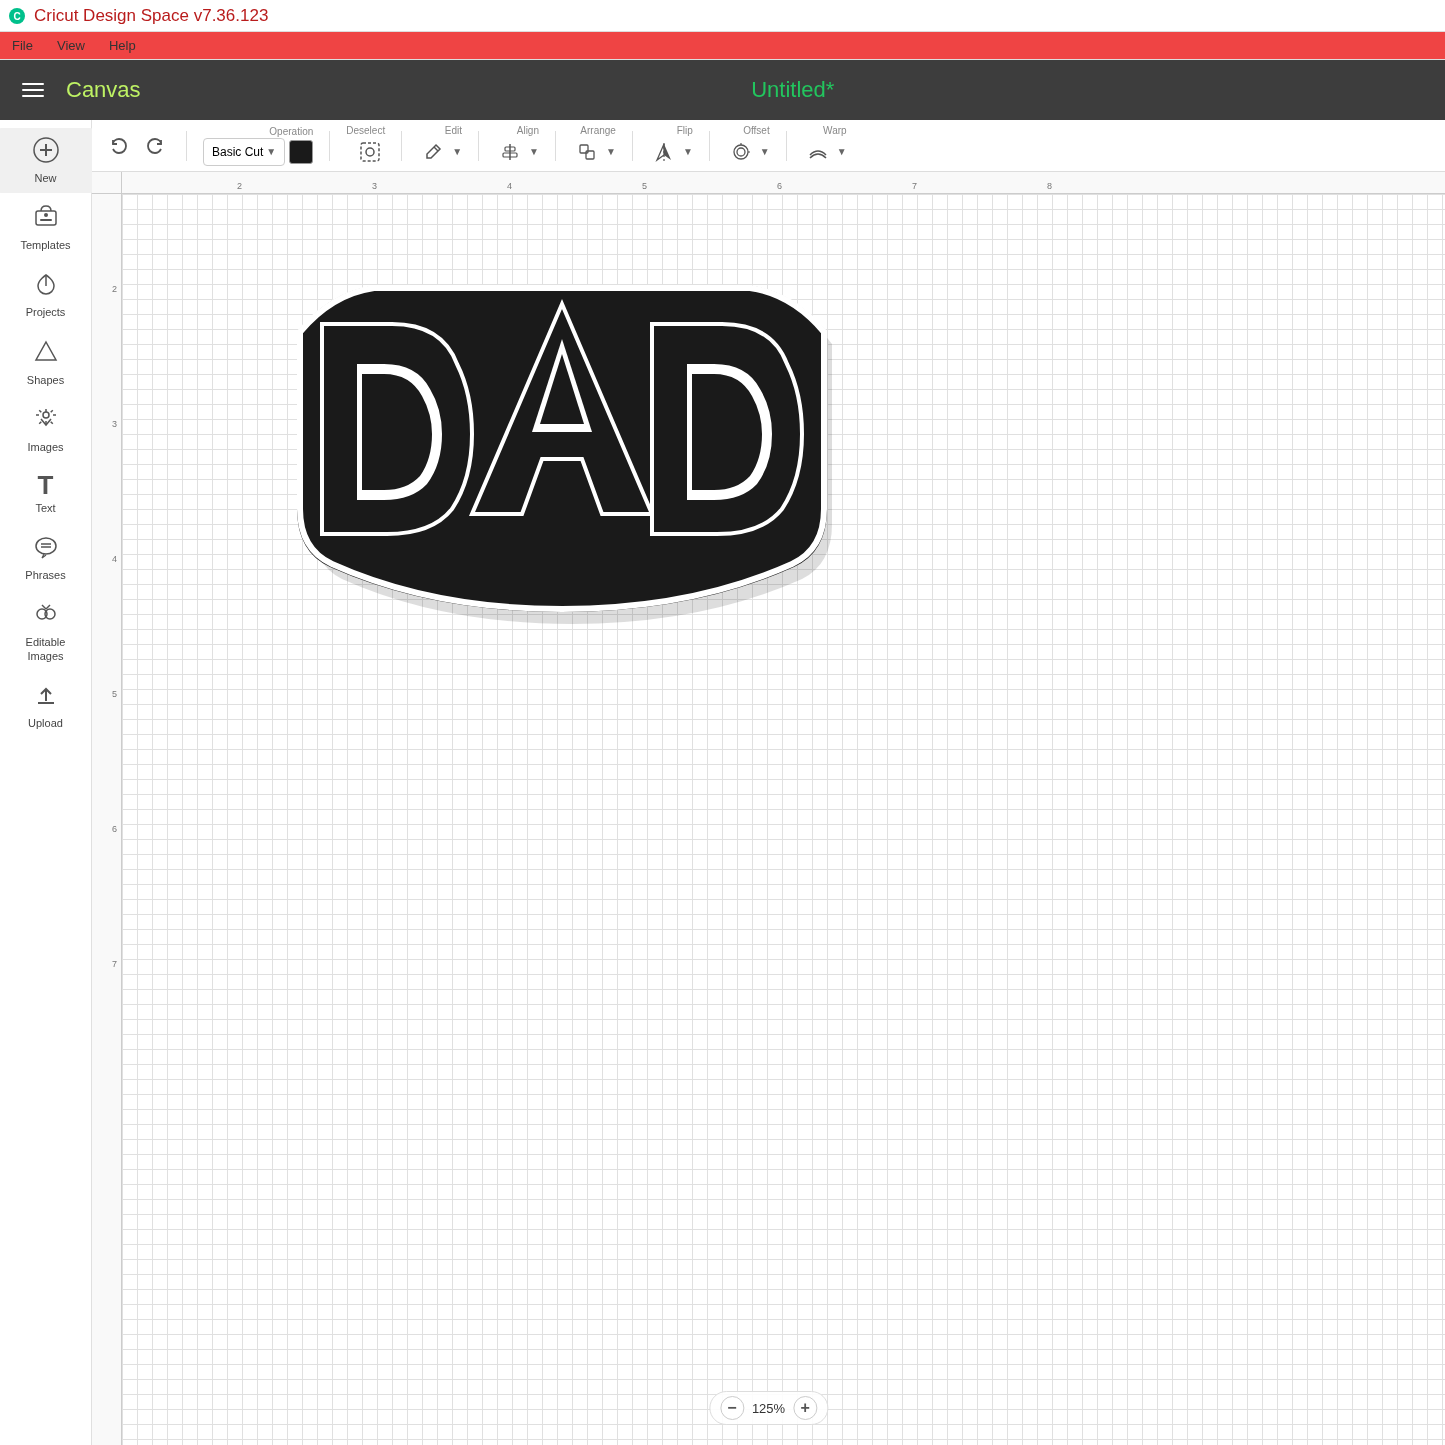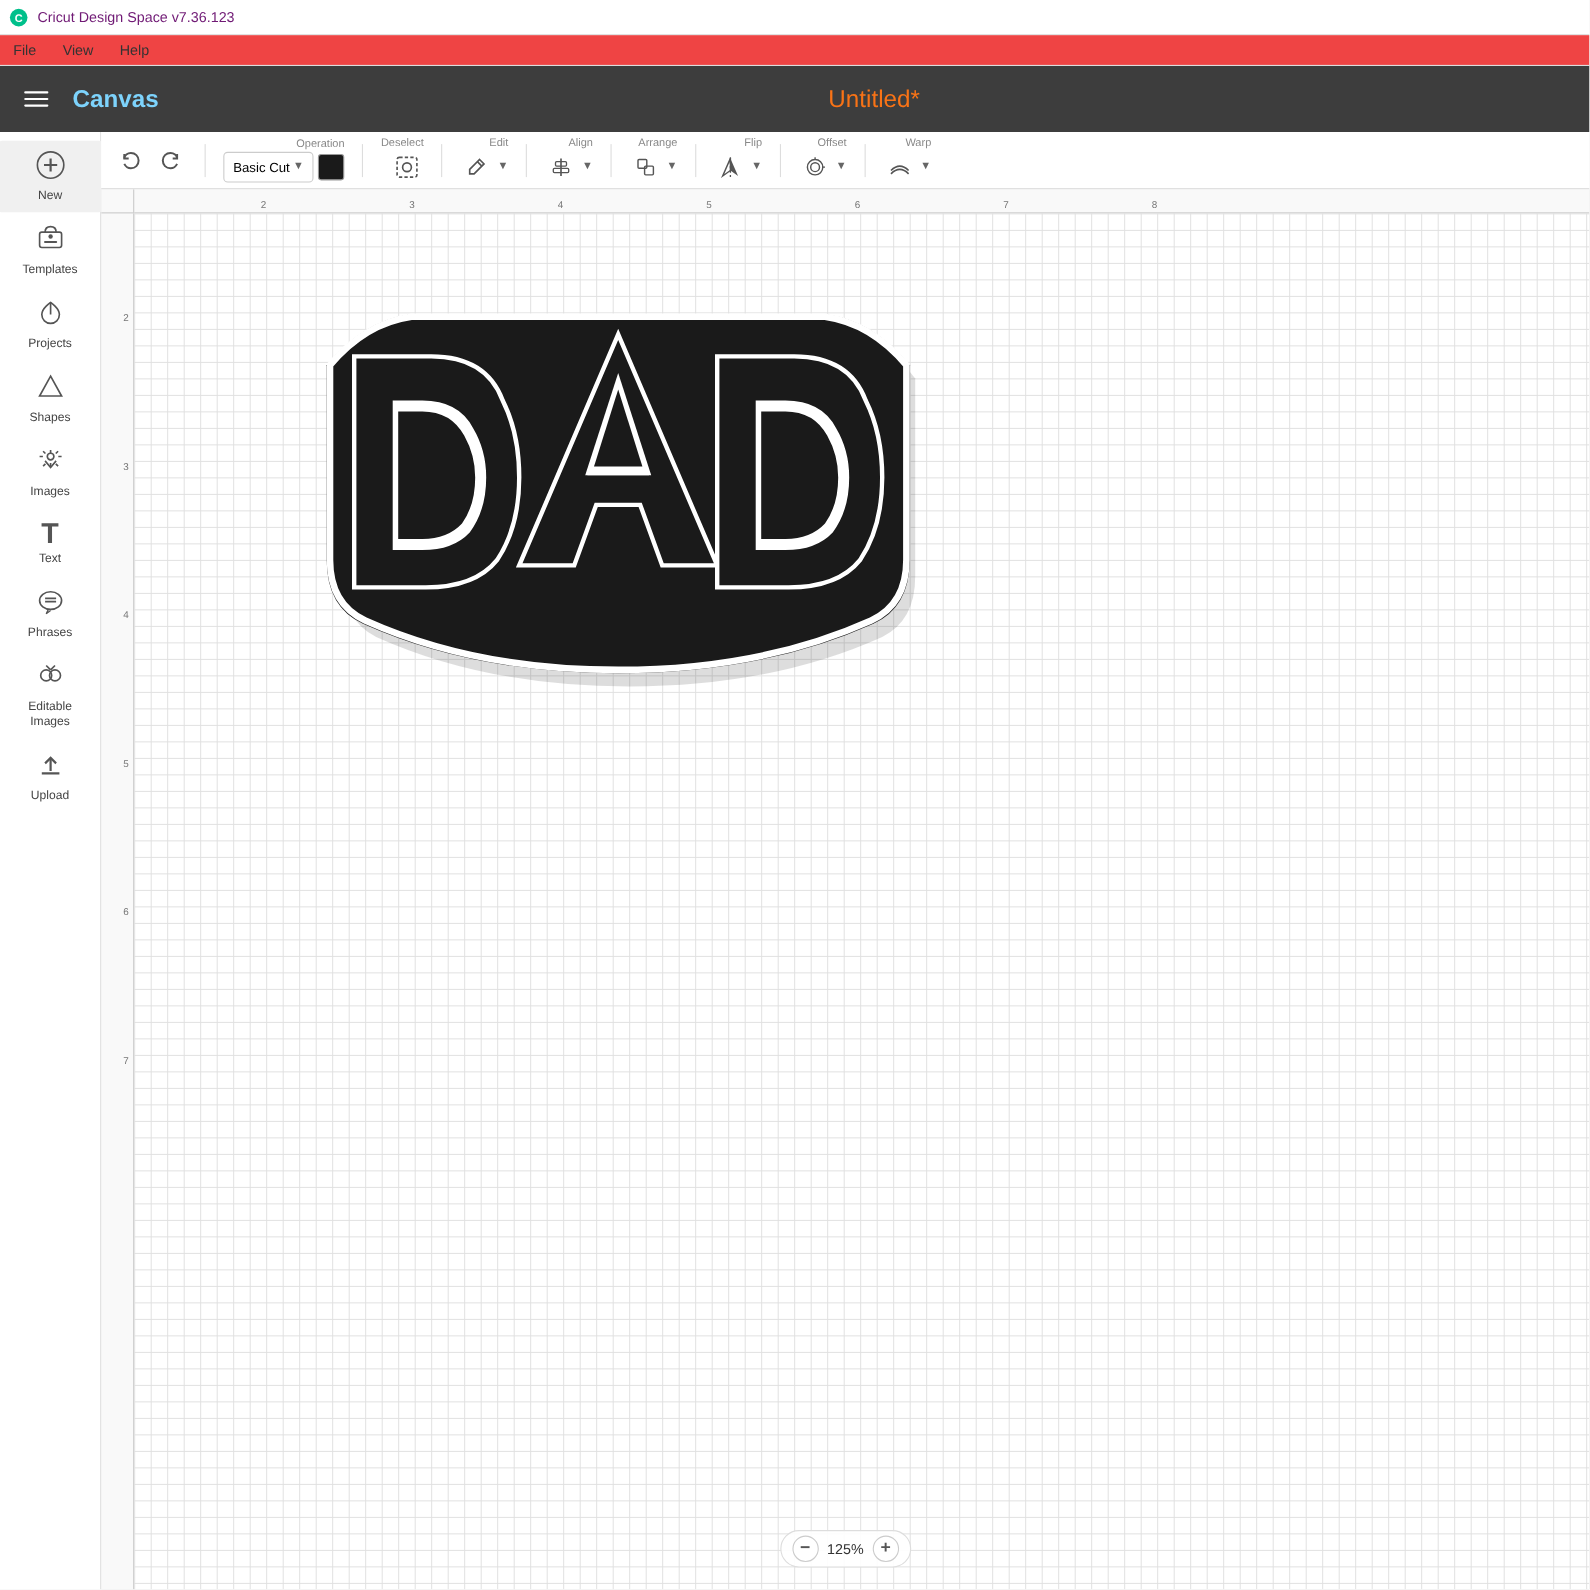--- a/index.html
+++ b/index.html
@@ -20,22 +20,22 @@
       background: #ffffff;
       border-bottom: 1px solid #ddd;
       padding: 0 8px;
       gap: 8px;
     }
     .title-bar-logo {
       width: 18px;
       height: 18px;
     }
     .title-bar-text {
-      font-size: 13px;
-      color: #701a75;
+      font-size: 17px;
+      color: #b91c1c;
     }
 
     
     .menu-bar {
       display: flex;
       align-items: center;
       height: 28px;
       background: #ef4444;
       border-bottom: 1px solid #ddd;
       padding: 0 8px;
@@ -65,26 +65,26 @@
       padding: 6px;
     }
     .hamburger-line {
       width: 22px;
       height: 2px;
       background: #fff;
       border-radius: 1px;
     }
     .header-title {
       font-size: 22px;
-      color: #7dd3fc;
-      font-weight: 700;
+      color: #bef264;
+      font-weight: 400;
     }
     .header-untitled {
       font-size: 22px;
-      color: #f97316;
+      color: #22c55e;
       font-weight: 400;
       margin-left: auto;
       margin-right: auto;
     }
 
     
     .main-layout {
       display: flex;
       height: calc(1445px - 32px - 28px - 60px);
     }

